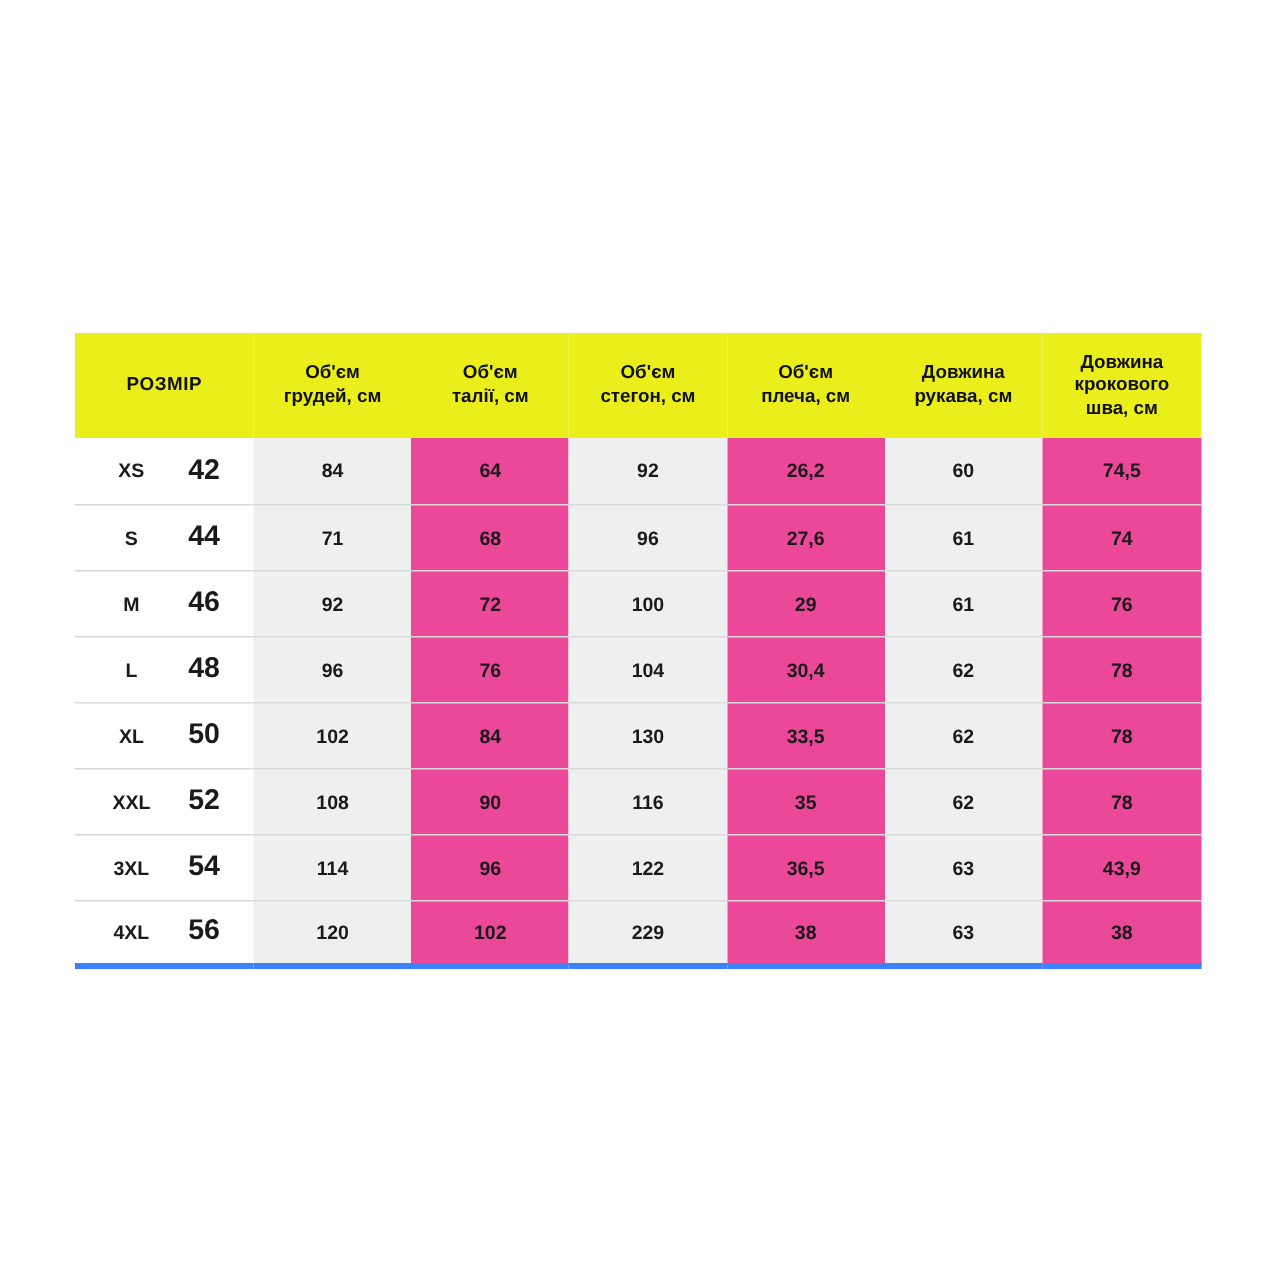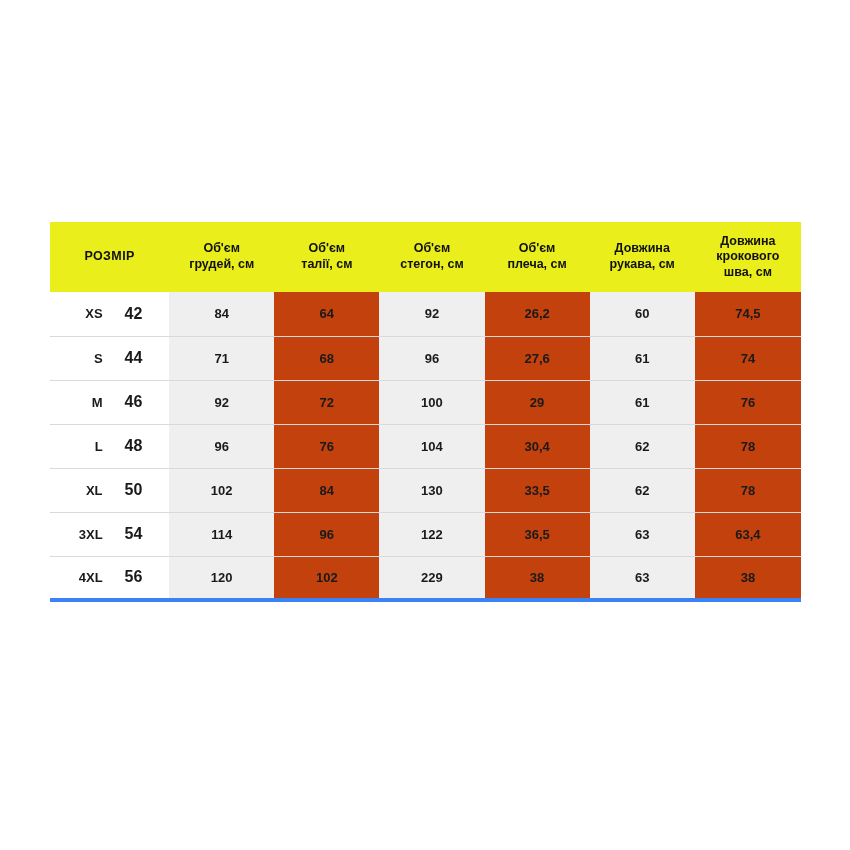--- a/index.html
+++ b/index.html
@@ -53,21 +53,21 @@
   tbody tr {
     height: 44px;
   }
   tbody td {
     font-size: 13px;
     font-weight: bold;
     color: #1a1a1a;
     text-align: center;
     vertical-align: middle;
     border-bottom: 1px solid #d9d9d9;
-    background: #c2410c;
+    background: #ec4899;
   }
   tbody td.shaded {
     background: #efefef;
   }
   tbody tr:last-child td {
     border-bottom: 4px solid #3b82f6;
   }
   td.size-cell {
     background: #ffffff;
     position: relative;
@@ -75,29 +75,29 @@
   }
   td.size-cell .size-inner {
     display: flex;
     align-items: center;
     justify-content: center;
     gap: 22px;
     height: 100%;
   }
   td.size-cell .letter {
     min-width: 30px;
-    text-align: right;
+    text-align: center;
     font-weight: bold;
     font-size: 13px;
   }
   td.size-cell .num {
     min-width: 22px;
-    text-align: left;
-    font-weight: bold;
-    font-size: 16px;
+    text-align: right;
+    font-weight: bold;
+    font-size: 19px;
   }
 </style>
 </head>
 <body>
 
 <div id="page">
   <div id="size-table-wrap">
     <table class="size-table">
       <colgroup>
         <col class="c-size">
@@ -207,30 +207,44 @@
           <td class="shaded">102</td>
           <td>84</td>
           <td class="shaded">130</td>
           <td>33,5</td>
           <td class="shaded">62</td>
           <td>78</td>
         </tr>
         <tr>
           <td class="size-cell">
             <div class="size-inner">
+              <span class="letter">XXL</span>
+              <span class="num">52</span>
+            </div>
+          </td>
+          <td class="shaded">108</td>
+          <td>90</td>
+          <td class="shaded">116</td>
+          <td>35</td>
+          <td class="shaded">62</td>
+          <td>78</td>
+        </tr>
+        <tr>
+          <td class="size-cell">
+            <div class="size-inner">
               <span class="letter">3XL</span>
               <span class="num">54</span>
             </div>
           </td>
           <td class="shaded">114</td>
           <td>96</td>
           <td class="shaded">122</td>
           <td>36,5</td>
           <td class="shaded">63</td>
-          <td>63,4</td>
+          <td>43,9</td>
         </tr>
         <tr>
           <td class="size-cell">
             <div class="size-inner">
               <span class="letter">4XL</span>
               <span class="num">56</span>
             </div>
           </td>
           <td class="shaded">120</td>
           <td>102</td>

